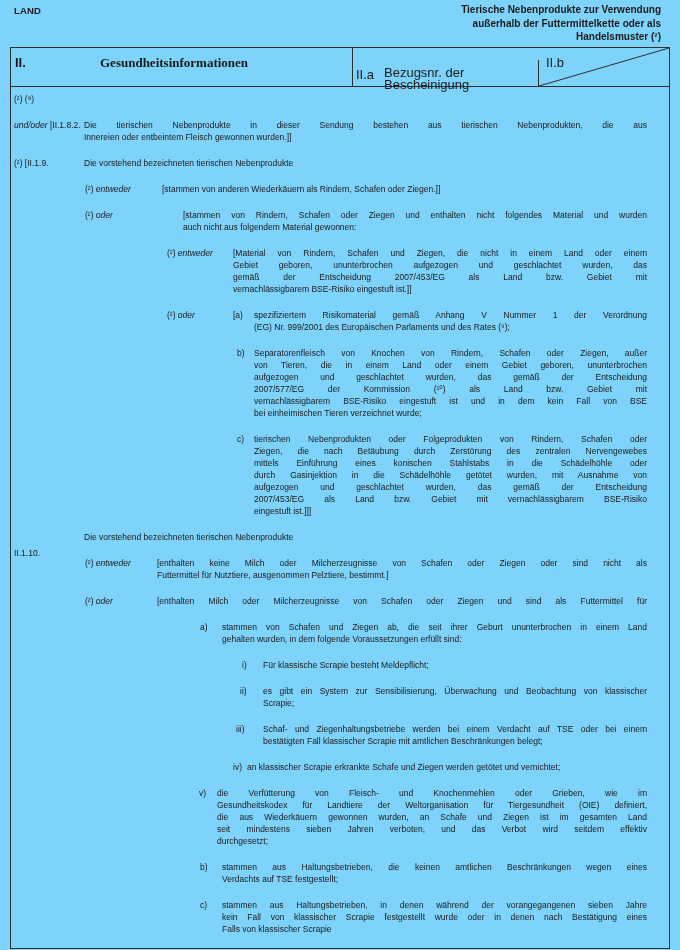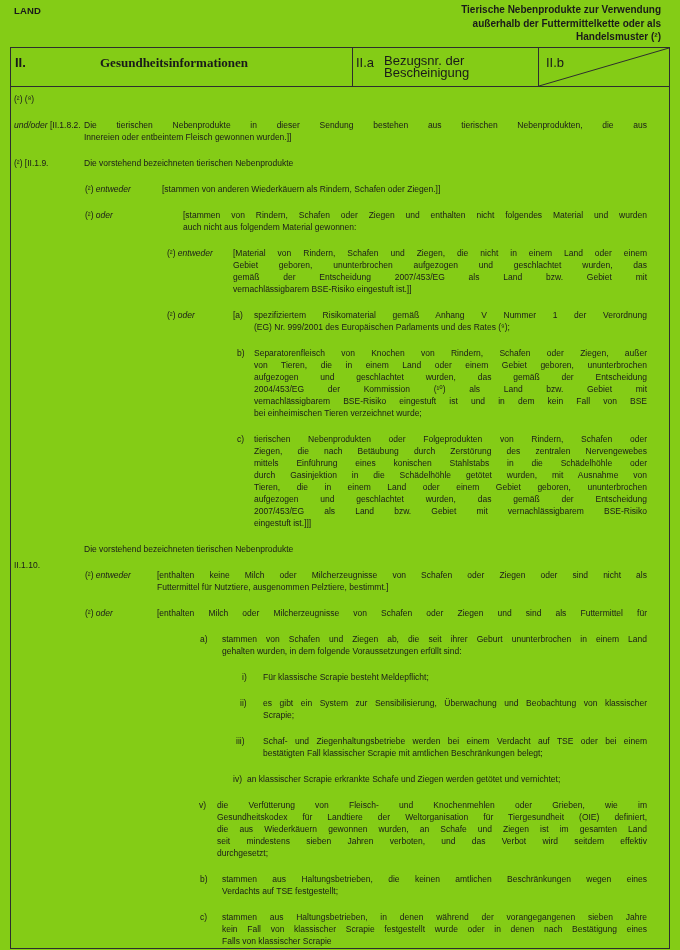--- a/index.html
+++ b/index.html
@@ -6,37 +6,37 @@
     --ink:#1a1a1a;
     --line:#2e2e2e;
   }
   html,body{margin:0;padding:0;background:#ffffff;}
   body{
     width:680px;height:950px;
     font-family:"Liberation Sans","DejaVu Sans",sans-serif;
     color:var(--ink);
     -webkit-font-smoothing:antialiased;
   }
-  .page{position:relative;width:680px;height:950px;overflow:hidden;background:#84cc16;}
+  .page{position:relative;width:680px;height:950px;overflow:hidden;background:#7dd3fc;}
 
   
   .land{position:absolute;left:14px;top:5px;font-size:9.5px;font-weight:bold;letter-spacing:0.2px;}
   .title{position:absolute;right:19px;top:3px;text-align:right;font-size:10px;font-weight:bold;line-height:13.5px;}
 
   
   .cert-table{
     position:absolute;left:10px;top:47px;width:660px;box-sizing:border-box;
     border:1px solid var(--line);
   }
   .thead{display:flex;height:38px;border-bottom:1px solid var(--line);font-size:13px;}
   .th{position:relative;box-sizing:content-box;}
   .th1{width:341px;border-right:1px solid var(--line);font-weight:bold;}
   .th1 .no{position:absolute;left:4px;top:7px;}
   .th1 .t{position:absolute;left:89px;top:7px;font-family:Liberation Serif, serif;}
-  .th2{width:185px;border-right:1px solid var(--line);}
+  .th2{width:185px;border-right:1px solid var(--line);margin-top:12px;}
   .th2 .no{position:absolute;left:3px;top:7px;}
   .th2 .t{position:absolute;left:31px;top:7px;width:100px;line-height:11.5px;}
   .th3{flex:1;}
   .th3 .no{position:absolute;left:7px;top:7px;}
   .th3 svg{position:absolute;left:0;top:0;width:100%;height:100%;display:block;}
 
   
   .tbody{
     position:relative;height:855px;overflow:hidden;
     padding-top:6px;font-size:8.5px;line-height:12px;
@@ -123,33 +123,32 @@
             <div class="line jl">spezifiziertem Risikomaterial gemäß Anhang V Nummer 1 der Verordnung</div>
             <div class="line">(EG) Nr. 999/2001 des Europäischen Parlaments und des Rates (⁹);</div>
           </div>
         </div>
         <div class="row">
           <span class="lbl" style="left: 226px;">b)</span>
           <div class="txt" style="margin-left: 243px;">
             <div class="line jl">Separatorenfleisch von Knochen von Rindern, Schafen oder Ziegen, außer</div>
             <div class="line jl">von Tieren, die in einem Land oder einem Gebiet geboren, ununterbrochen</div>
             <div class="line jl">aufgezogen und geschlachtet wurden, das gemäß der Entscheidung</div>
-            <div class="line jl">2004/453/EG der Kommission (¹⁰) als Land bzw. Gebiet mit</div>
+            <div class="line jl">2007/577/EG der Kommission (¹⁰) als Land bzw. Gebiet mit</div>
             <div class="line jl">vernachlässigbarem BSE-Risiko eingestuft ist und in dem kein Fall von BSE</div>
             <div class="line">bei einheimischen Tieren verzeichnet wurde;</div>
           </div>
         </div>
         <div class="row">
           <span class="lbl" style="left: 226px;">c)</span>
           <div class="txt" style="margin-left: 243px;">
             <div class="line jl">tierischen Nebenprodukten oder Folgeprodukten von Rindern, Schafen oder</div>
             <div class="line jl">Ziegen, die nach Betäubung durch Zerstörung des zentralen Nervengewebes</div>
             <div class="line jl">mittels Einführung eines konischen Stahlstabs in die Schädelhöhle oder</div>
             <div class="line jl">durch Gasinjektion in die Schädelhöhle getötet wurden, mit Ausnahme von</div>
-            <div class="line jl">Tieren, die in einem Land oder einem Gebiet geboren, ununterbrochen</div>
             <div class="line jl">aufgezogen und geschlachtet wurden, das gemäß der Entscheidung</div>
             <div class="line jl">2007/453/EG als Land bzw. Gebiet mit vernachlässigbarem BSE-Risiko</div>
             <div class="line">eingestuft ist.]]]</div>
           </div>
         </div>
         <div class="row">
           <span class="lbl" style="left: 3px; margin-top: 16px;"><span>II.1.10.</span></span>
           <div class="txt" style="margin-left: 73px;">
             <div class="line">Die vorstehend bezeichneten tierischen Nebenprodukte</div>
           </div>

